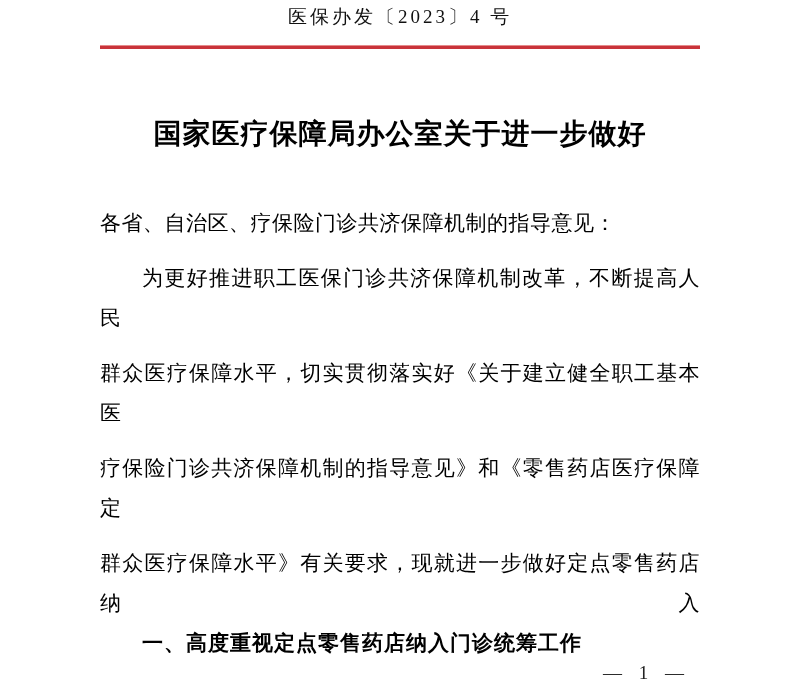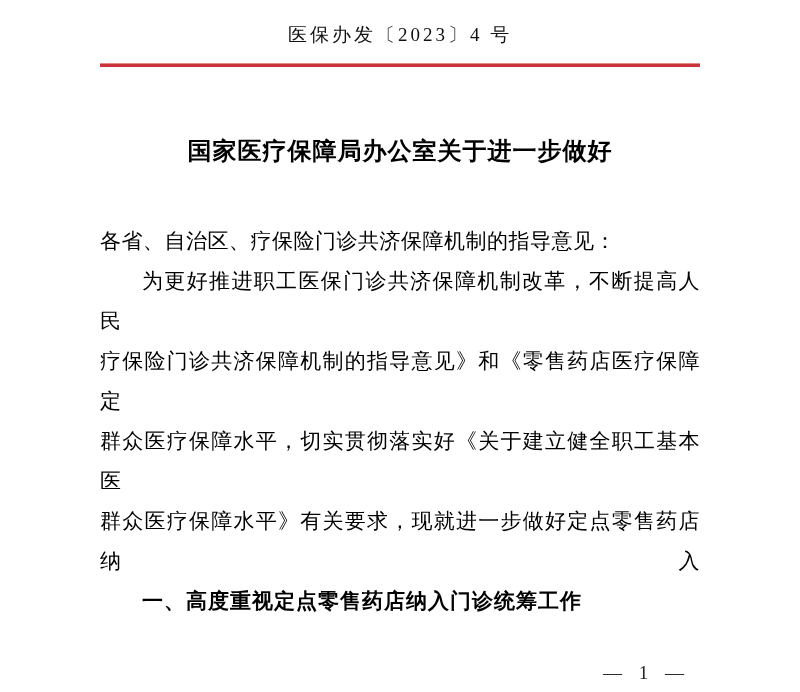--- a/index.html
+++ b/index.html
@@ -11,56 +11,57 @@
     position: relative;
     width: 800px;
     height: 692px;
     background: #ffffff;
     color: #000000;
     font-family: "Liberation Serif", "DejaVu Serif", serif;
     overflow: hidden;
     box-sizing: border-box;
   }
   .doc-number {
-    padding-top: 22px;
+    padding-top: 4px;
     text-align: center;
     font-size: 19px;
     letter-spacing: 3px;
     color: #111111;
   }
   .red-line {
     margin: 15px auto 0 auto;
     width: 600px;
     height: 4px;
     border-top: 1px solid #e58a8a;
     background: #c9333a;
     box-sizing: border-box;
   }
   .doc-title {
     margin-top: 64px;
     text-align: center;
-    font-size: 24px;
+    font-size: 28px;
     font-weight: bold;
     line-height: 41px;
     letter-spacing: 1px;
     color: #000000;
   }
   .body-block {
     margin: 49px 100px 0 100px;
     font-size: 21px;
     line-height: 40px;
     letter-spacing: 0.5px;
   }
   .line {
     white-space: nowrap;
   }
   .fill {
     white-space: normal;
     text-align: justify;
     text-align-last: justify;
+    margin-top: 15px;
   }
   .indent {
     text-indent: 2em;
   }
   .section-heading {
     font-family: "Liberation Sans", "DejaVu Sans", sans-serif;
     font-weight: bold;
     font-size: 21px;
     letter-spacing: 1px;
   }
@@ -84,22 +85,22 @@
 
   <div class="doc-title">
     <div>国家医疗保障局办公室关于进一步做好</div>
   </div>
 
   <div class="body-block">
 
     <div class="line">各省、自治区、疗保险门诊共济保障机制的指导意见：</div>
 
     <div class="fill indent">为更好推进职工医保门诊共济保障机制改革，不断提高人民</div>
+    <div class="fill">群众医疗保障水平，切实贯彻落实好《关于建立健全职工基本医</div>
     <div class="fill">疗保险门诊共济保障机制的指导意见》和《零售药店医疗保障定</div>
-    <div class="fill">群众医疗保障水平，切实贯彻落实好《关于建立健全职工基本医</div>
     <div class="fill">群众医疗保障水平》有关要求，现就进一步做好定点零售药店纳入</div>
 
     <div class="line indent section-heading">一、高度重视定点零售药店纳入门诊统筹工作</div>
 
   </div>
 
   <div class="page-number">— 1 —</div>
 
 </div>
 

